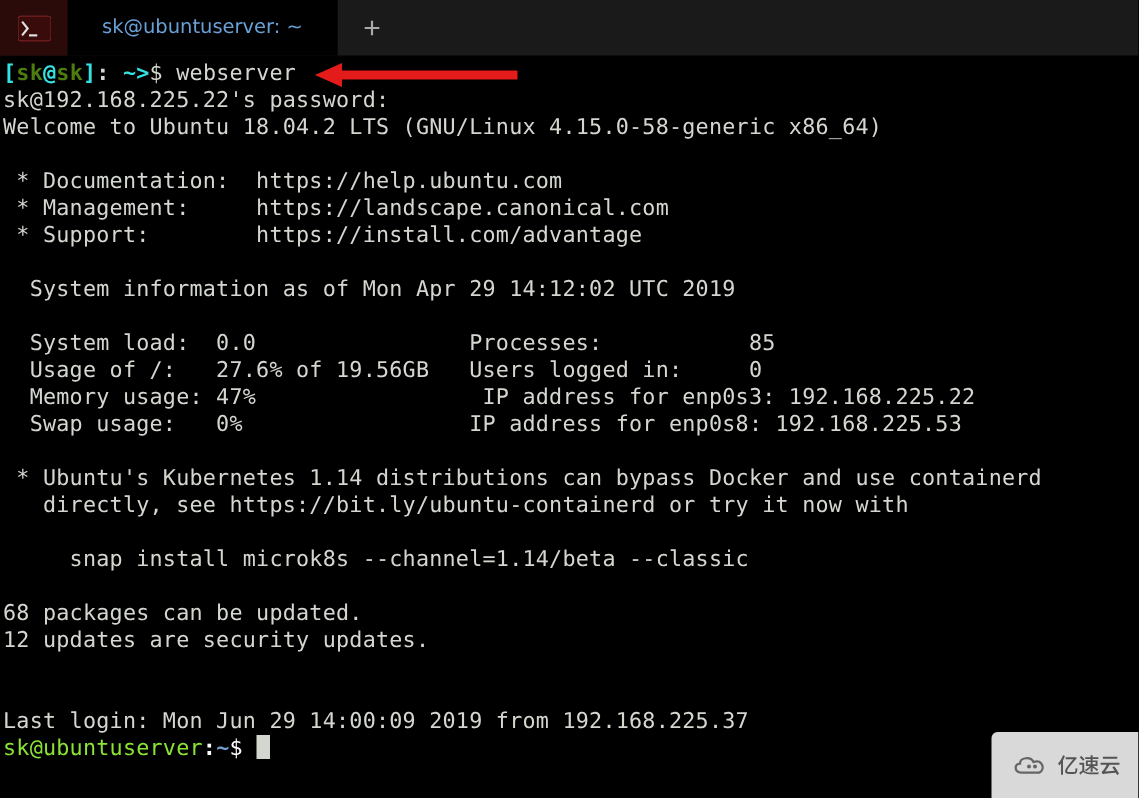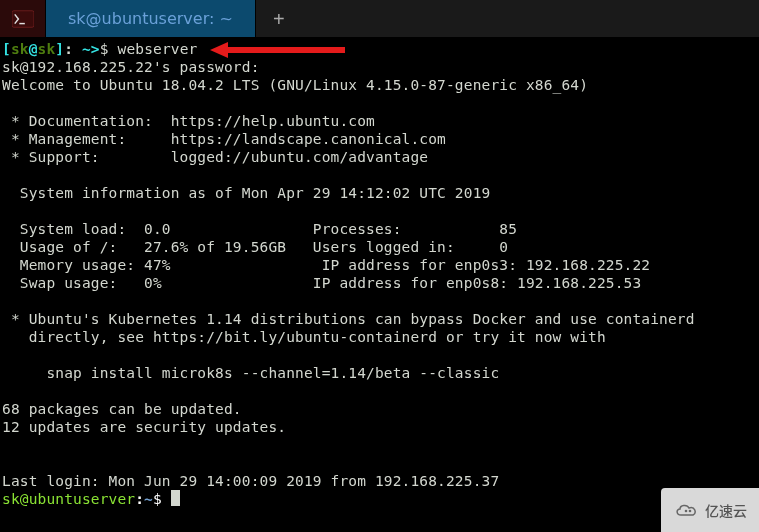--- a/index.html
+++ b/index.html
@@ -24,27 +24,27 @@
     .tab-icon {
       width: 46px;
       background: #2b0a0a;
       display: flex;
       align-items: center;
       justify-content: center;
       border-right: 1px solid #000;
     }
     .tab-icon svg { width: 22px; height: 18px; }
     .tab-active {
-      background: #0c4a6e;
+      background: #000000;
       color: #6aa0d8;
       padding: 0 22px;
       display: flex;
       align-items: center;
       font-family: "DejaVu Sans", "Segoe UI", sans-serif;
-      font-size: 16px;
+      font-size: 13px;
       border-right: 1px solid #000;
     }
     .tab-add {
       width: 46px;
       display: flex;
       align-items: center;
       justify-content: center;
       color: #aaa;
       font-family: sans-serif;
       font-size: 20px;
@@ -130,25 +130,25 @@
   <div class="tab-active">
     <span>sk@ubuntuserver: ~</span>
   </div>
   <div class="tab-add">
     <span>+</span>
   </div>
 </div>
 
 <div class="terminal"><span class="c-teal b">[</span><span class="c-lime b">sk</span><span class="c-teal b">@</span><span class="c-lime b">sk</span><span class="c-teal b">]</span><span class="c-white b">: </span><span class="c-teal b">~&gt;</span><span class="c-white">$ </span><span class="c-white">webserver</span>
 <span class="c-white">sk@192.168.225.22's password:</span>
-<span class="c-white">Welcome to Ubuntu 18.04.2 LTS (GNU/Linux 4.15.0-87-generic x86_64)</span>
+<span class="c-white">Welcome to Ubuntu 18.04.2 LTS (GNU/Linux 4.15.0-58-generic x86_64)</span>
 <span></span>
 <span class="c-white"> * Documentation:  https://help.ubuntu.com</span>
 <span class="c-white"> * Management:     https://landscape.canonical.com</span>
-<span class="c-white"> * Support:        logged://ubuntu.com/advantage</span>
+<span class="c-white"> * Support:        https://install.com/advantage</span>
 <span></span>
 <span class="c-white">  System information as of Mon Apr 29 14:12:02 UTC 2019</span>
 <span></span>
 <span class="c-white">  System load:  0.0                Processes:           85</span>
 <span class="c-white">  Usage of /:   27.6% of 19.56GB   Users logged in:     0</span>
 <span class="c-white">  Memory usage: 47%                 IP address for enp0s3: 192.168.225.22</span>
 <span class="c-white">  Swap usage:   0%                 IP address for enp0s8: 192.168.225.53</span>
 <span></span>
 <span class="c-white"> * Ubuntu's Kubernetes 1.14 distributions can bypass Docker and use containerd</span>
 <span class="c-white">   directly, see https://bit.ly/ubuntu-containerd or try it now with</span>

